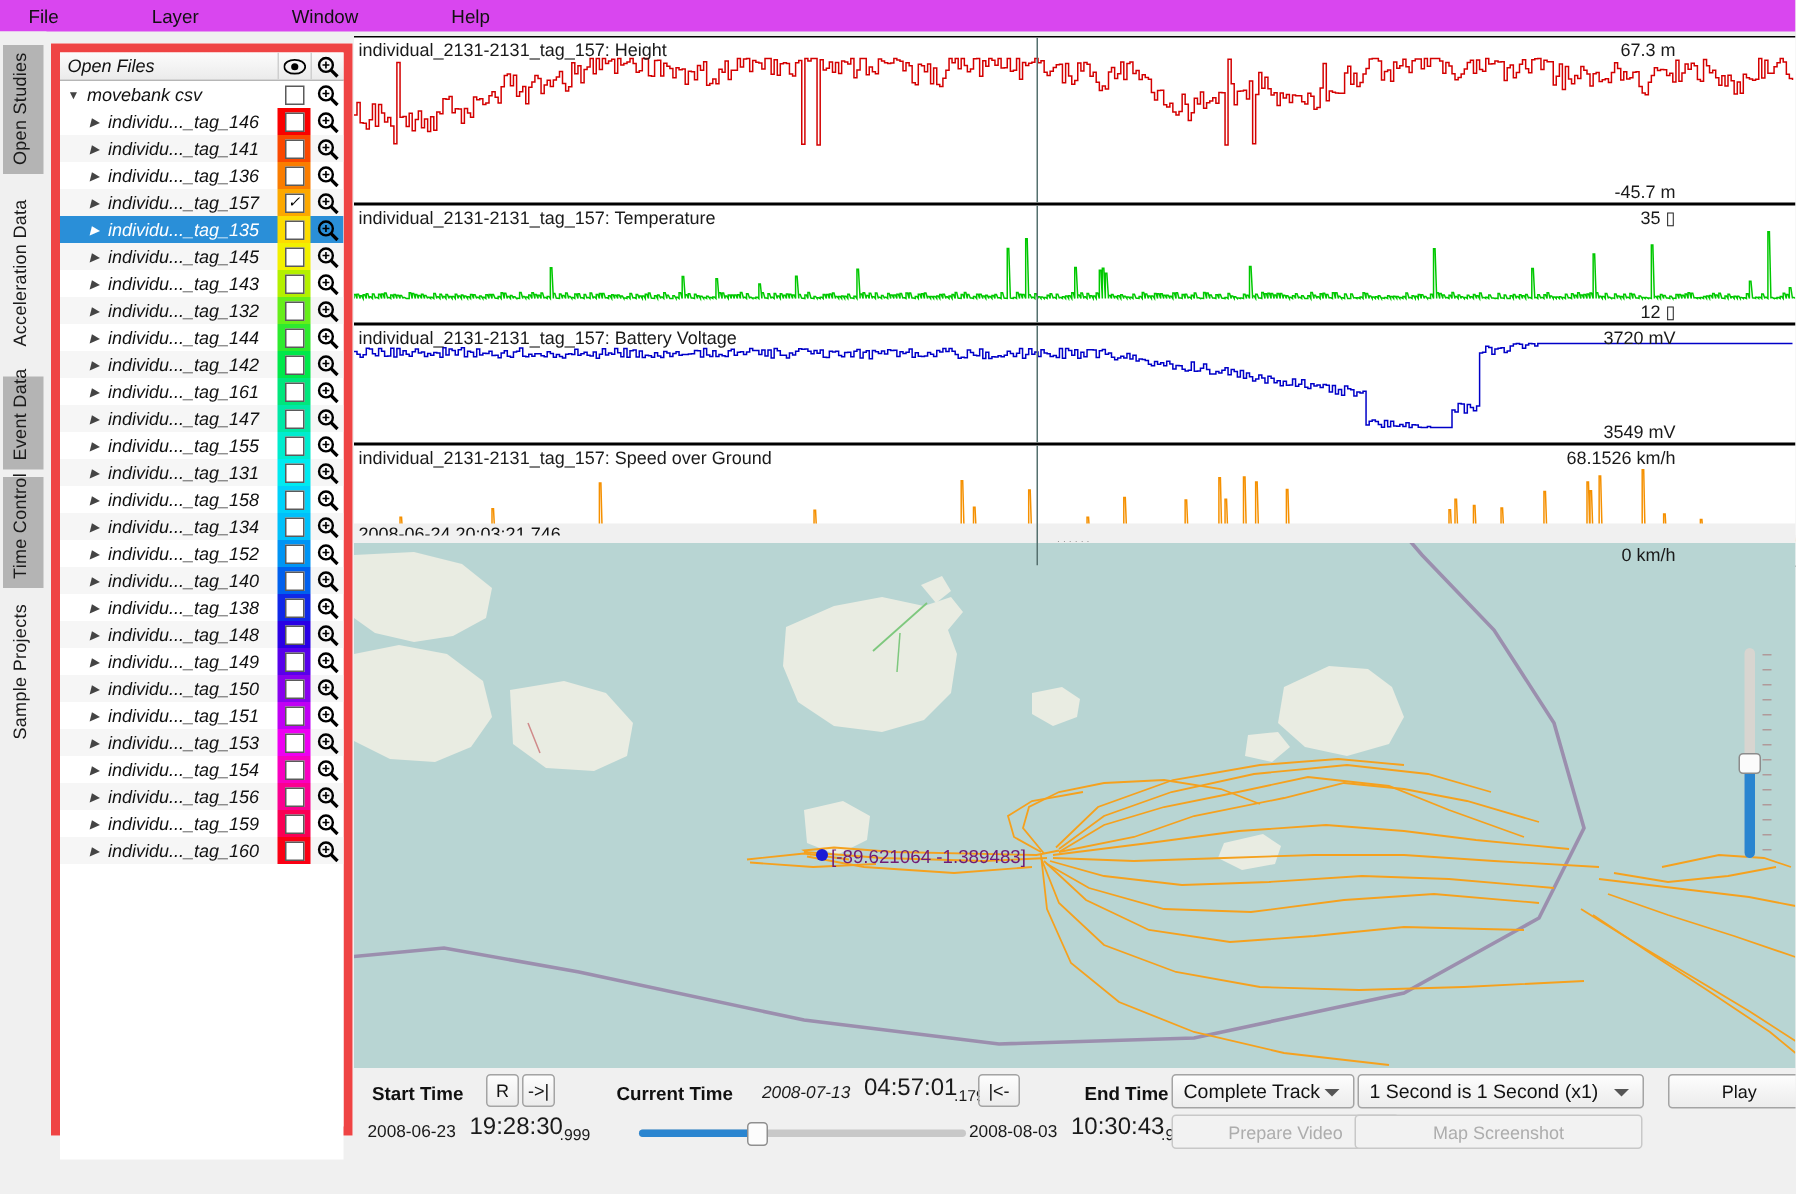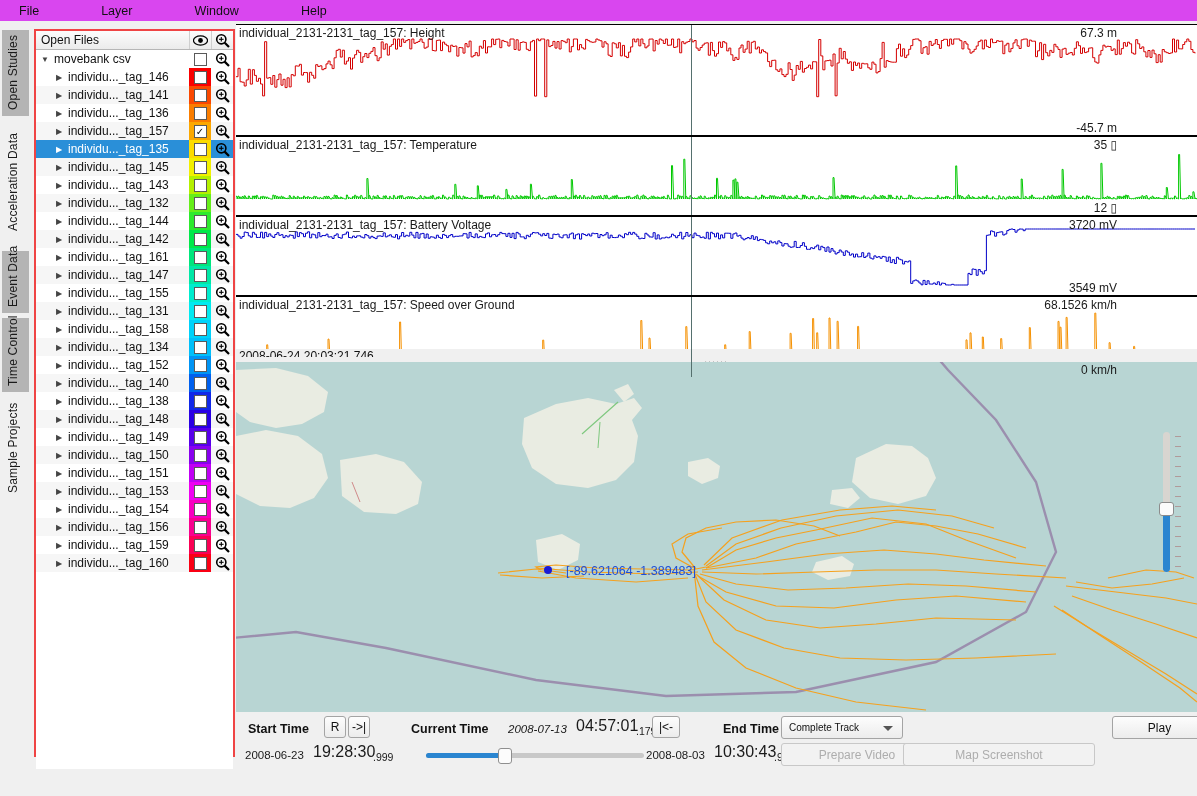--- a/index.html
+++ b/index.html
@@ -34,21 +34,22 @@
     padding: 6px 4px;
     letter-spacing: .2px;
     white-space: nowrap;
   }
   .vtab.sel { background: #b4b4b4; }
 
   
   #studies {
     position: absolute; left: 34px; top: 29px; width: 201px; height: 728px;
     background: #ffffff;
-    border: 2px solid #ef4444;
+    border: 6px solid #ef4444;
+    font-style: italic;
   }
   #studies-header {
     height: 19px; background: linear-gradient(#fcfcfc,#ebebeb);
     border-bottom: 1px solid #b6b6b6;
     display: flex; align-items: center;
     font-size: 12px; color: #111;
   }
   #studies-header .hdr-title { flex: 1; padding-left: 5px; }
   #studies-header .hdr-cell {
     width: 22px; height: 18px; display: flex; align-items: center; justify-content: center;
@@ -117,22 +118,22 @@
     letter-spacing: 2px; line-height: 5px;
   }
 
   
   #map {
     position: absolute; left: 236px; top: 362px; width: 961px; height: 350px;
     overflow: hidden; background: #b8d5d3;
   }
   #map svg { display: block; }
   #coord-label {
-    position: absolute; font-size: 12.5px; color: #1d4ed8;
-    white-space: nowrap; z-index: 6; margin-left: 12px;
+    position: absolute; font-size: 12.5px; color: #701a75;
+    white-space: nowrap; z-index: 6;
   }
   #coord-dot {
     position: absolute; width: 8px; height: 8px; border-radius: 50%;
     background: #1b1bd6; z-index: 6;
   }
   #zoom-slider-track {
     position: absolute; left: 1163px; top: 432px; width: 7px; height: 140px;
     background: #d8d5d0; border-radius: 4px; z-index: 7;
   }
   #zoom-slider-fill {
@@ -159,21 +160,21 @@
   .btn {
     background: linear-gradient(#fdfdfd,#ececec);
     border: 1px solid #a4a4a4; border-radius: 3px;
     font-size: 12px; color: #111; text-align: center;
     display: flex; align-items: center; justify-content: center;
   }
   .btn.disabled { color: #adadad; background: #f2f2f2; border-color: #c8c8c8; }
   .combo {
     background: linear-gradient(#fdfdfd,#ececec);
     border: 1px solid #a4a4a4; border-radius: 3px;
-    font-size: 10px; color: #111;
+    font-size: 13px; color: #111;
     display: flex; align-items: center; padding-left: 7px; position: relative;
   }
   .combo .arrow {
     position: absolute; right: 9px; top: 50%; margin-top: -2px;
     width: 0; height: 0; border-left: 5px solid transparent;
     border-right: 5px solid transparent; border-top: 5px solid #555;
   }
   #tl-track {
     position: absolute; left: 426px; top: 753px; width: 218px; height: 5px;
     background: #c8c8c8; border-radius: 3px;
@@ -775,20 +776,24 @@
     <div class="abs bigtime" style="left:340px; top:5px;">04:57:01</div>
     <div class="abs ms" style="left:400px; top:13px;">.179</div>
 
     <div class="abs btn" style="left:416px; top:4px; width:28px; height:22px;">|&lt;-</div>
 
     <div class="abs lbl" style="left:487px; top:10px; font-weight:bold;">End Time</div>
     <div class="abs combo" style="left:545px; top:4px; width:122px; height:23px;">
       <span>Complete Track</span>
       <span class="arrow"></span>
     </div>
+    <div class="abs combo" style="left:669px; top:4px; width:191px; height:23px;">
+      <span>1 Second is 1 Second (x1)</span>
+      <span class="arrow"></span>
+    </div>
     <div class="abs btn" style="left:865px; top:4px; width:95px; height:23px;margin-left:11px;">Play</div>
 
     <div class="abs smalldate" style="left:9px; top:37px;">2008-06-23</div>
     <div class="abs bigtime" style="left:77px; top:31px;">19:28:30</div>
     <div class="abs ms" style="left:137px; top:39px;">.999</div>
 
     <div class="abs smalldate" style="left:410px; top:37px;">2008-08-03</div>
     <div class="abs bigtime" style="left:478px; top:31px;">10:30:43</div>
     <div class="abs ms" style="left:538px; top:39px;">.998</div>
 

